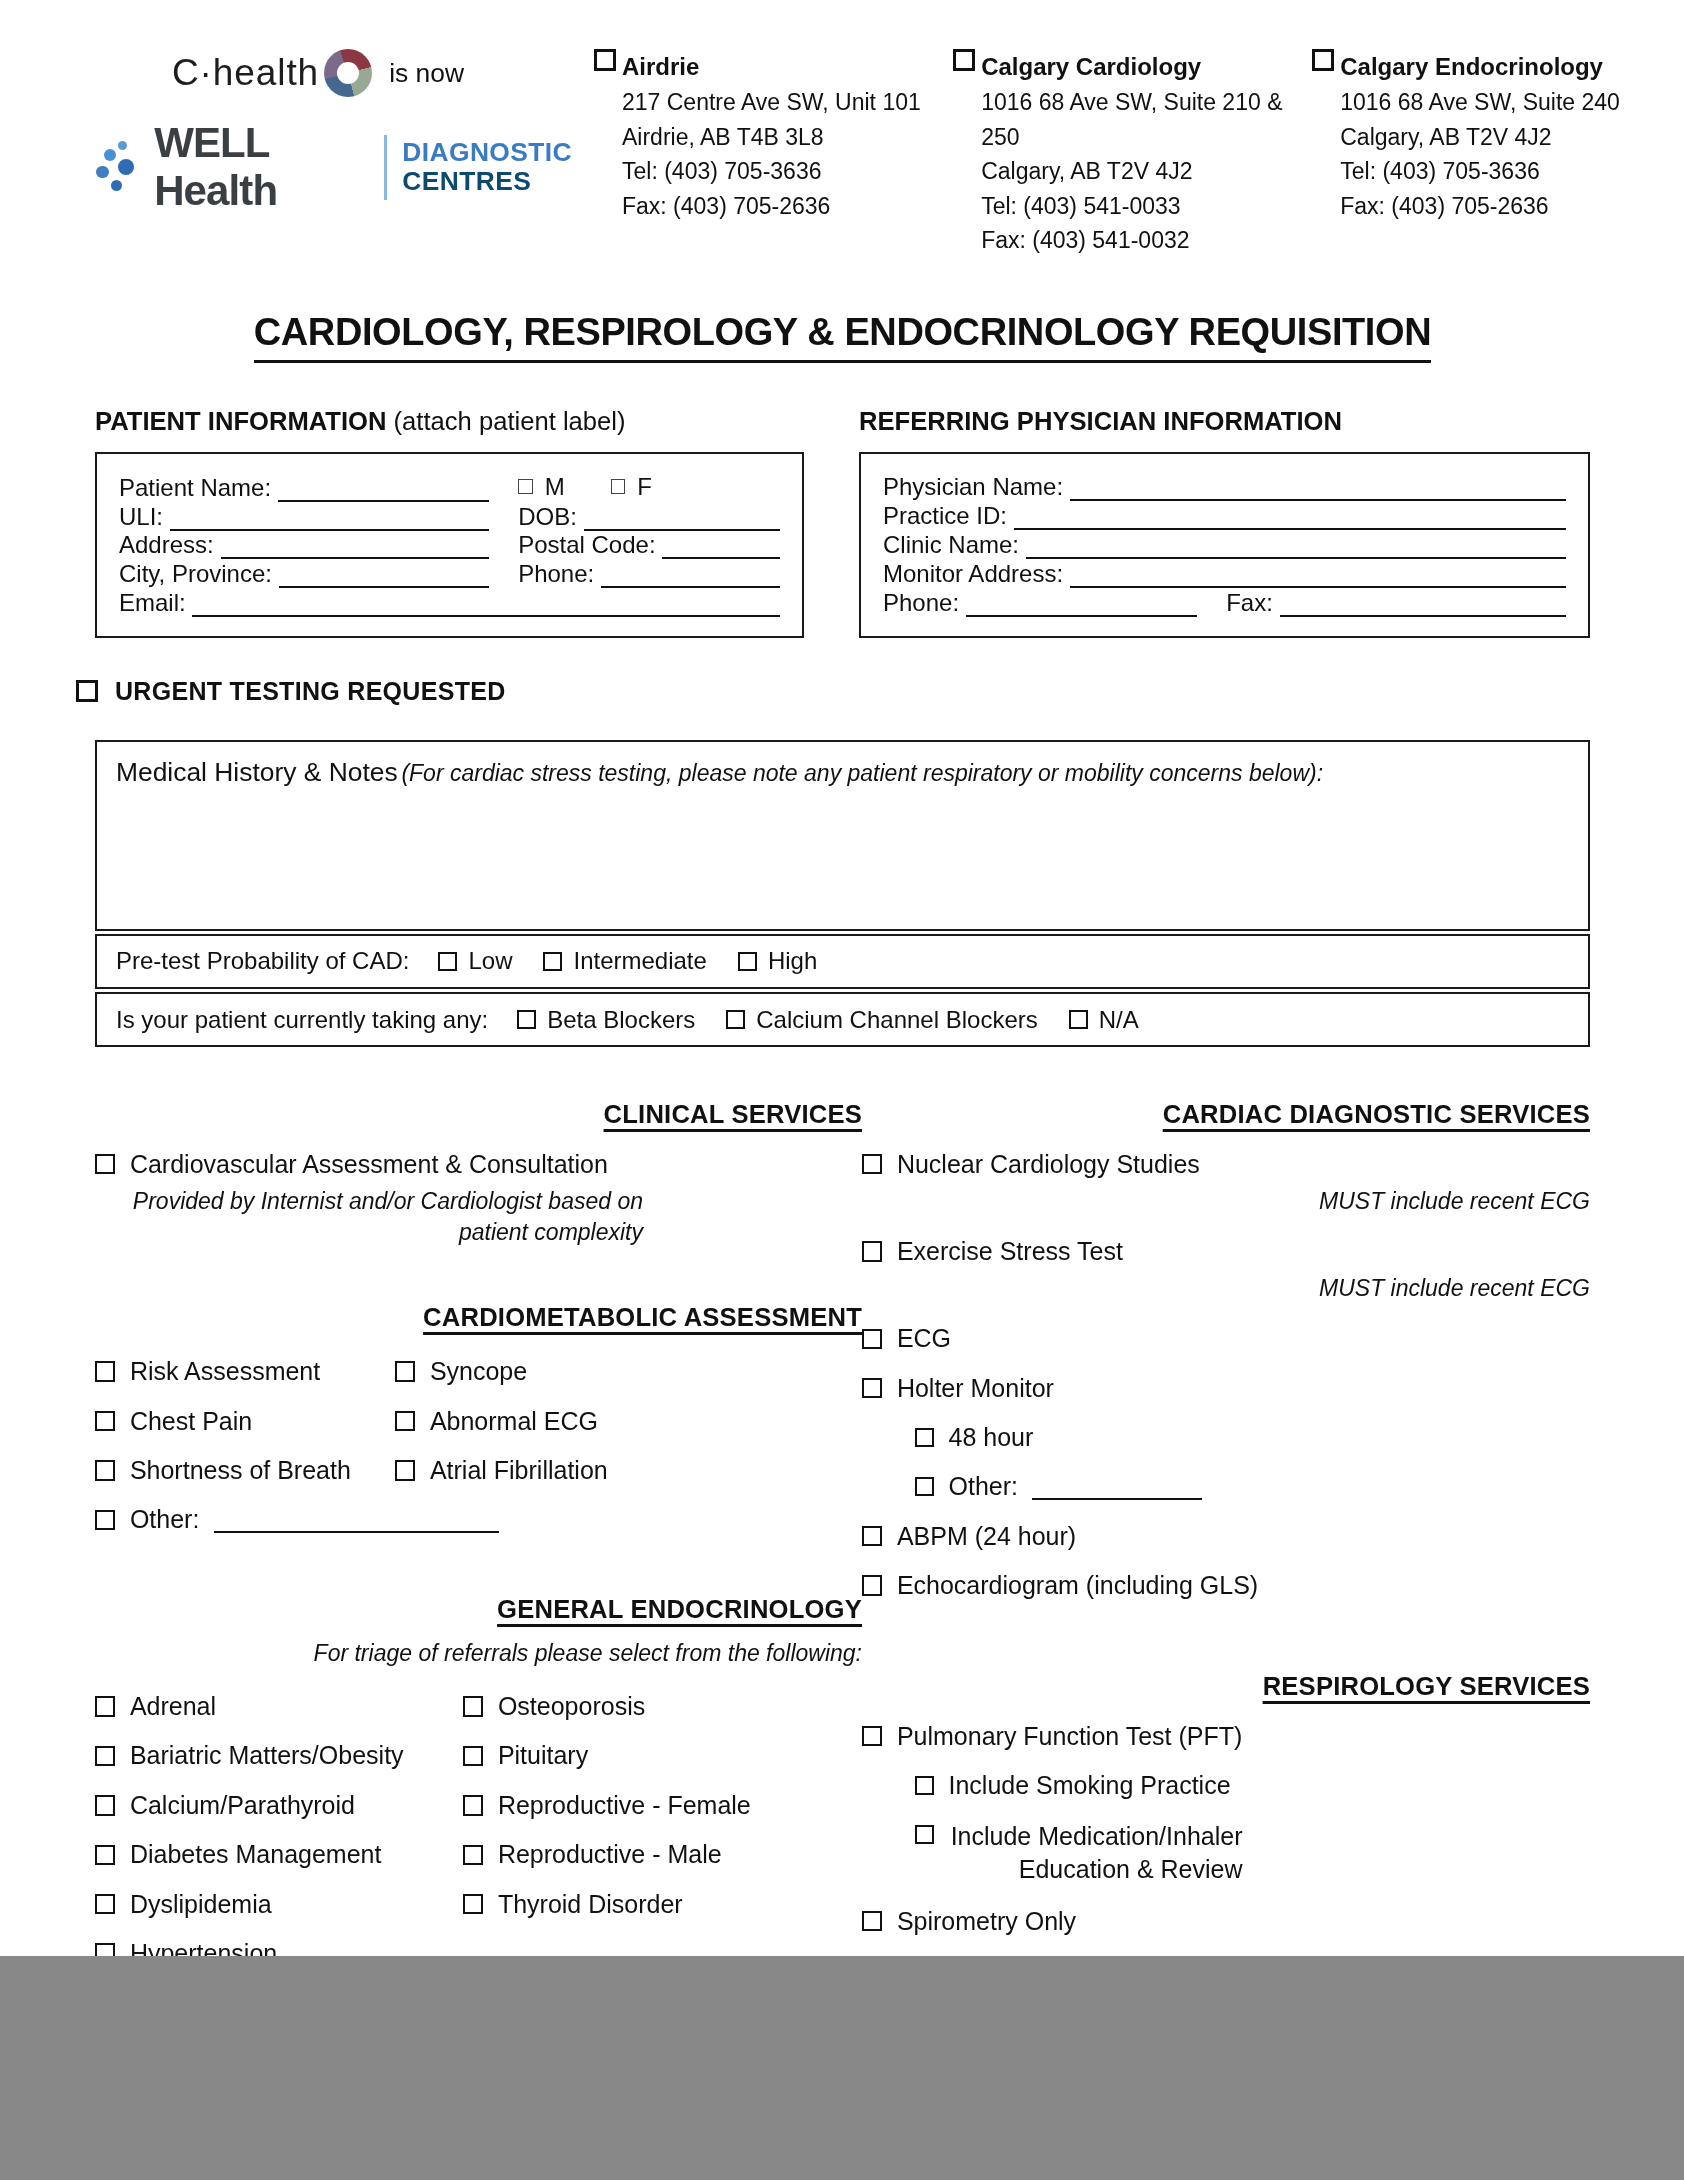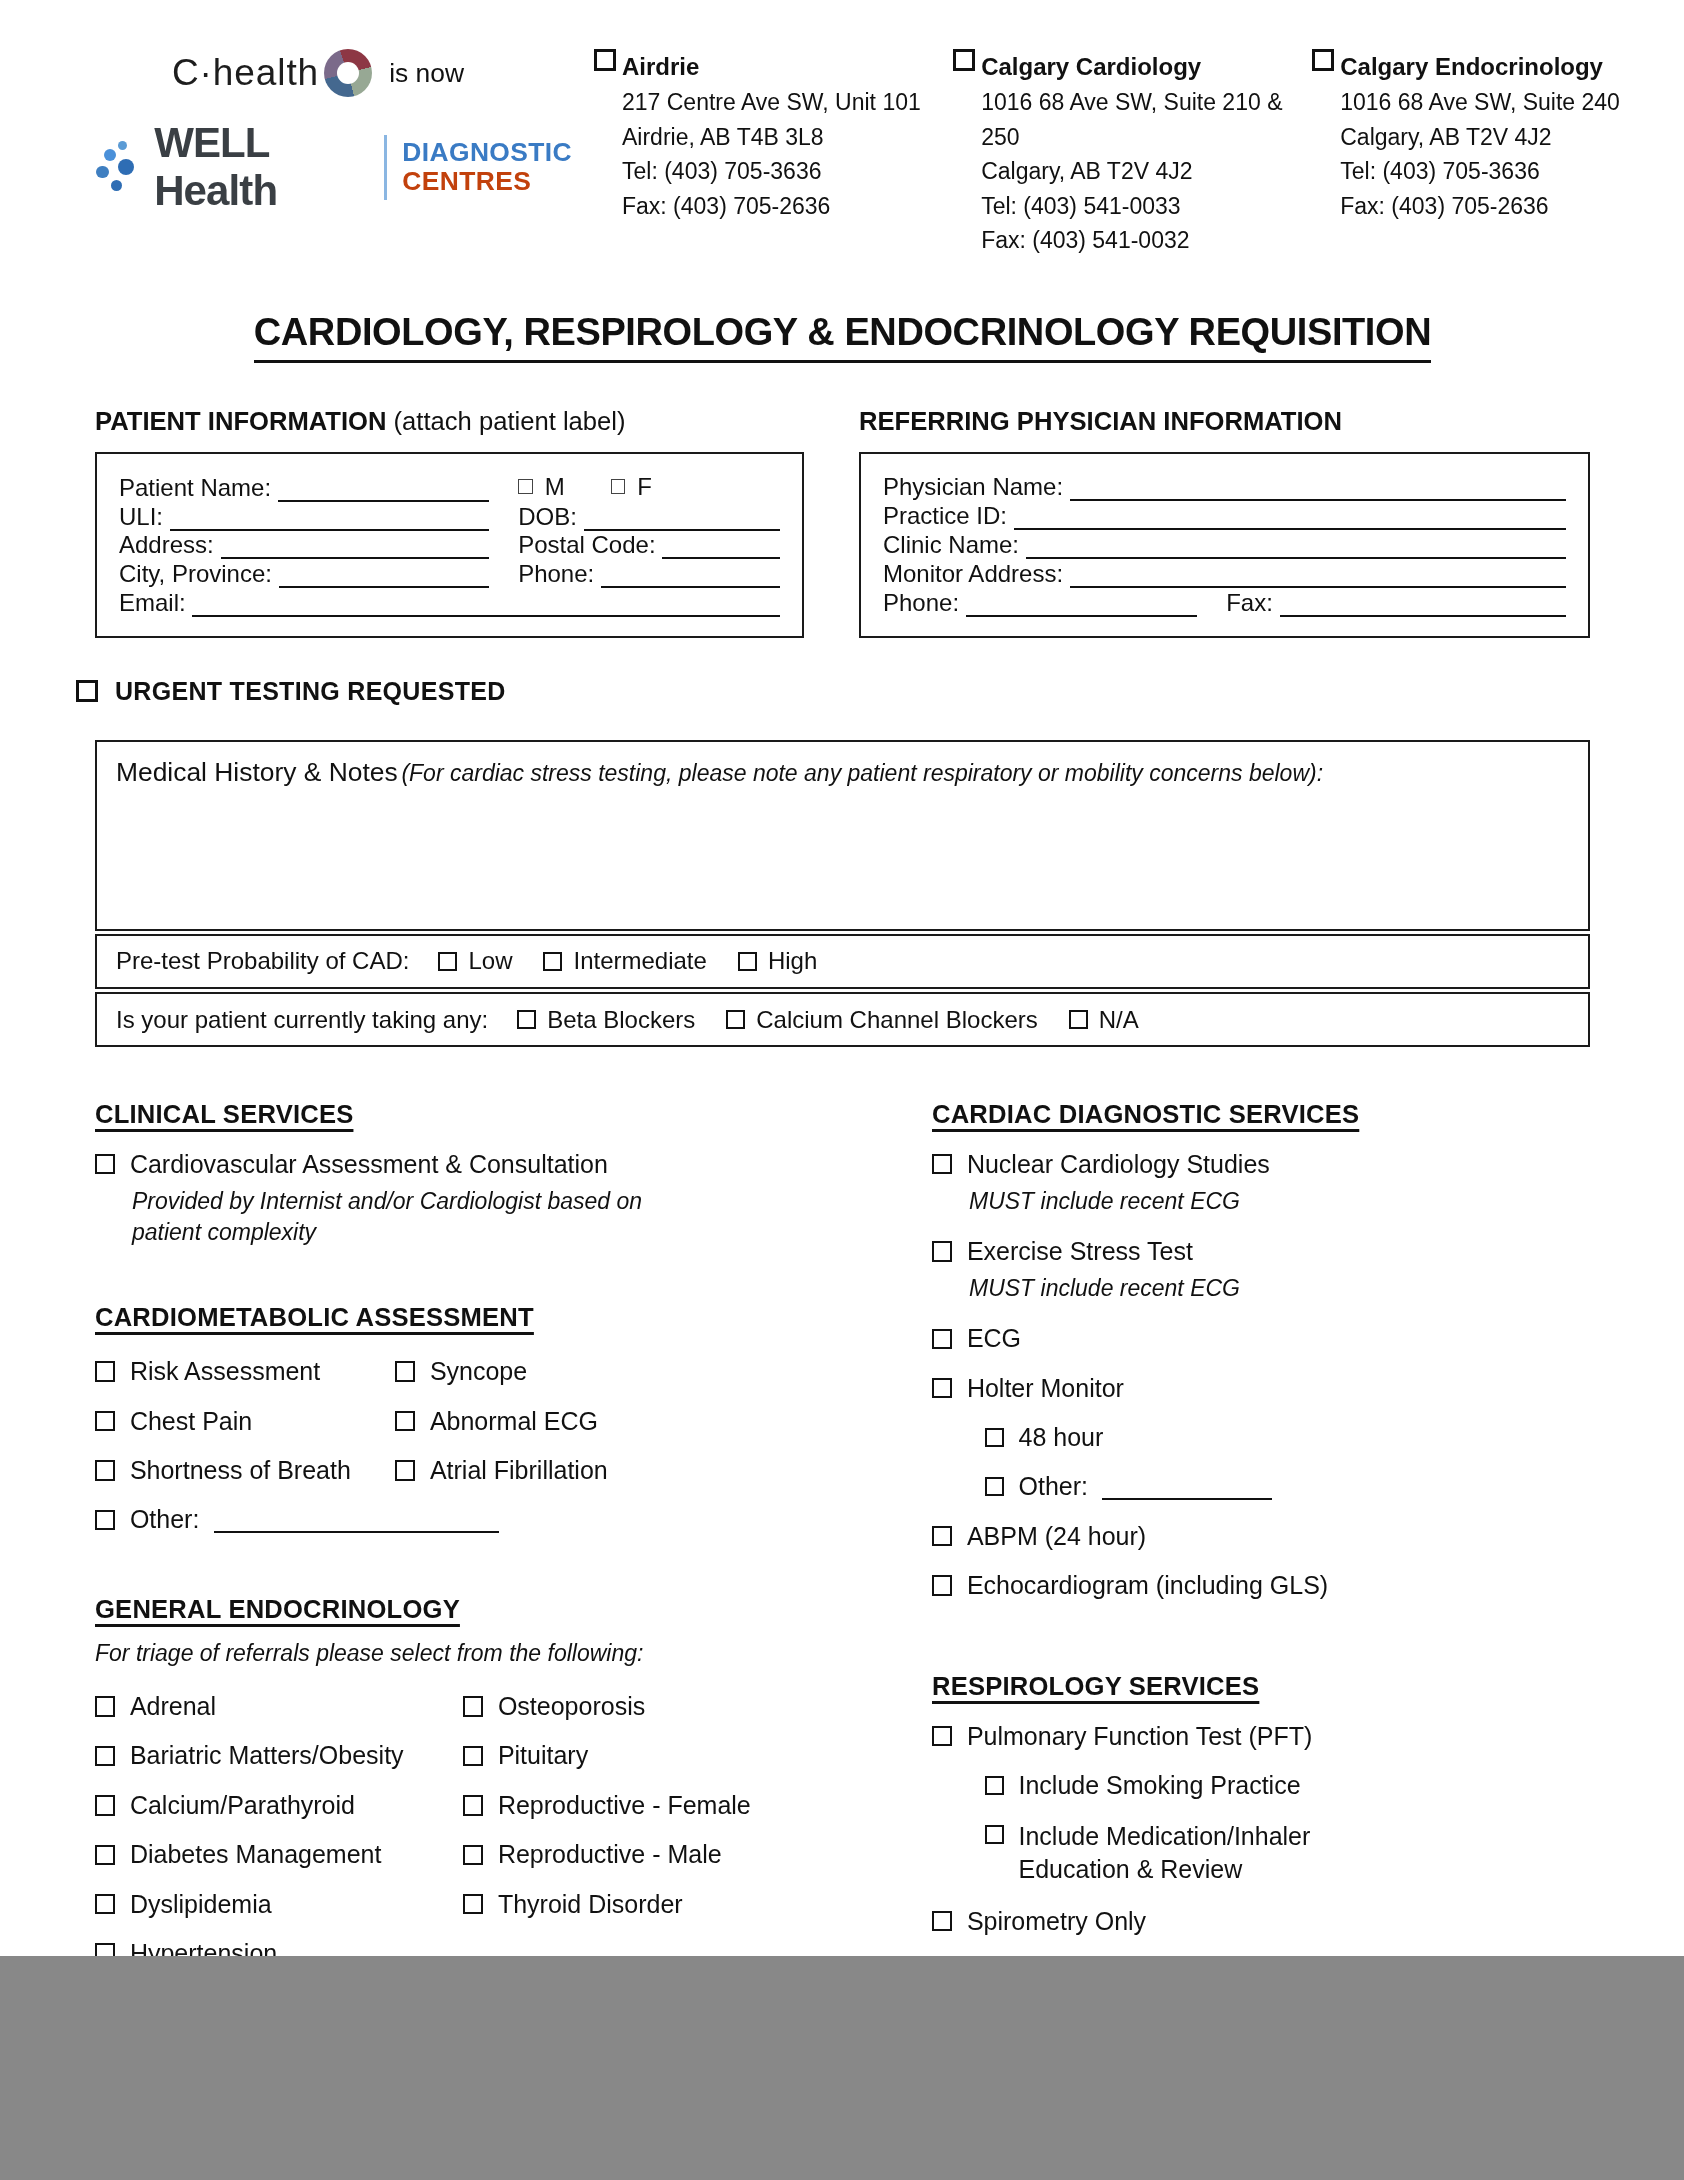--- a/index.html
+++ b/index.html
@@ -27,21 +27,21 @@
   .wdots i { position:absolute; border-radius:50%; display:block; }
   .wd1 { width:9.4px; height:9.4px; left:23px; top:0;  background:#5b9bd5; }
   .wd2 { width:12px; height:12px; left:9.4px; top:8.5px; background:#4a90d9; }
   .wd3 { width:16px; height:16px; left:23px; top:18px; background:#2e6db4; }
   .wd4 { width:12.8px; height:12.8px; left:0.9px;  top:25px; background:#3f7fc1; }
   .wd5 { width:11px; height:11px; left:16px; top:39px; background:#2e6db4; }
   .well-text { font-size: 42px; font-weight: bold; color:#3a3f44; margin-left: 10.2px; letter-spacing: -0.9px; }
   .vbar { width:2.6px; height:65px; background:#8ab6e2; margin: 0 15.3px 0 19px; flex:none; }
   .dc { display:flex; flex-direction:column; line-height:1.1; }
   .dc .l1 { font-size: 26.4px; font-weight: bold; color:#3a7bc4; letter-spacing:0.4px; }
-  .dc .l2 { font-size: 26.4px; font-weight: bold; color:#c2410c; letter-spacing:0.4px; }
+  .dc .l2 { font-size: 26.4px; font-weight: bold; color:#0c4a6e; letter-spacing:0.4px; }
   .locs { display:flex; flex:1; gap: 20.4px; }
   .loc { flex:1; display:flex; gap: 6px; align-items:flex-start; }
   .loc-body { display:flex; flex-direction:column; line-height: 1.5; }
   .loc-name { font-size: 24px; font-weight: bold; }
   .loc-line { font-size: 23px; }
   
   .cb { display:inline-block; width:22px; height:22px; border:3px solid #111; background:#fff; flex:none; }
   .cb.md { width:20.4px; height:20.4px; border-width:2.6px; }
   .cb.sm { width:19px; height:19px; border-width:2.6px; }
   .cb.xs { width:14.5px; height:14.5px; border-width:1.7px; border-color:#444; }
@@ -69,21 +69,21 @@
   .mh-wrap { padding: 0 95px; margin-top: 34px; }
   .mh-box { border: 2.6px solid #1a1a1a; height: 191px; padding: 15.3px 19px; }
   .mh-label { font-size: 26.4px; }
   .mh-note { font-size: 23px; font-style: italic; }
   .mh-area { height: 119px; }
   .row-box { border: 2.6px solid #1a1a1a; margin-top: 3.4px; padding: 0 19px; height: 55px;
     display:flex; align-items:center; font-size: 24px; }
   .row-box .rlbl { margin-right: 29px; }
   .opt { display:flex; align-items:center; gap: 11px; margin-right: 31px; }
   
-  .services { display:grid; grid-template-columns: 767px 1fr; column-gap: 70px; padding: 0 95px; margin-top: 53px; }
+  .services { display:grid; grid-template-columns: 767px 1fr; padding: 0 95px; margin-top: 53px; text-align: right; }
   .sec-h { font-size: 25.6px; font-weight: bold; text-decoration: underline;
     text-decoration-thickness: 2.6px; text-underline-offset: 6px; letter-spacing:0.2px; }
   .ci { display:flex; align-items:center; gap: 14.5px; font-size: 25px; margin-top: 20.4px; }
   .ci.top { align-items:flex-start; } .ci.top .cb { margin-top: 4.3px; }
   .note { font-style: italic; font-size: 23px; margin: 6.8px 0 0 37px; line-height: 1.35; }
   .clin-note { max-width: 511px; }
   .cols2 { display:flex; margin-top: 5.1px; }
   .colstack { display:flex; flex-direction:column; }
   .cm-c1 { width: 300px; } .ge-c1 { width: 368px; }
   .oline { border-bottom: 2.1px solid #111; height: 25.6px; display:inline-block; }

